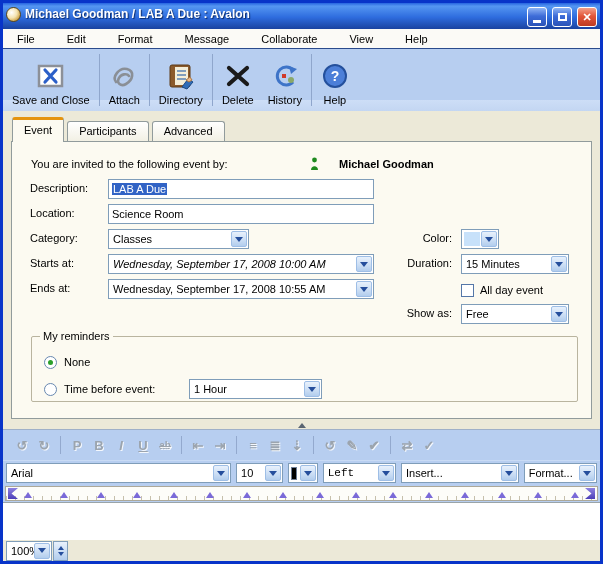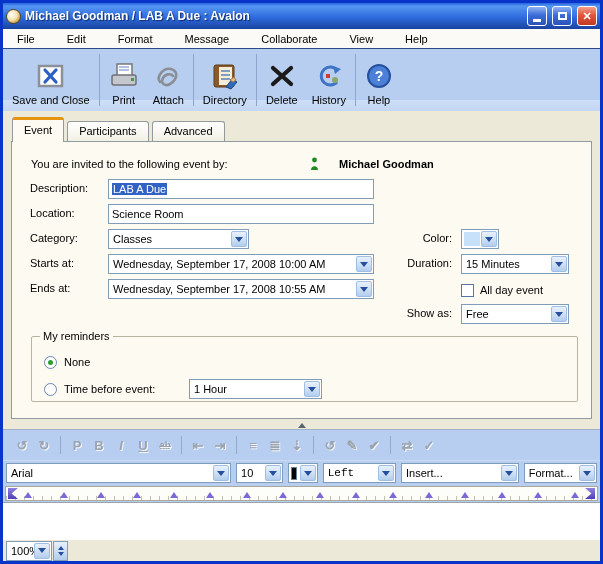--- a/index.html
+++ b/index.html
@@ -11,21 +11,21 @@
     border:3px solid #0834C9;
     display:flex; flex-direction:column;
     background:#ECE9D8;
     overflow:hidden;
   }
 
   
   .titlebar {
     height:26px; flex:0 0 26px;
     background:linear-gradient(180deg,#2664E0 0%,#5596F2 12%,#2E6CDE 55%,#1A43A0 100%);
-    display:flex; align-items:center; padding:12px 3px; gap:4px;
+    display:flex; padding:4px 3px; gap:4px;
   }
   .win-icon { width:15px; height:15px; border-radius:50%;
     background:radial-gradient(circle at 35% 35%, #FFFFFF 0%, #F4E3B0 45%, #C89A3A 80%, #7A5A1E 100%);
     border:1px solid #5B4718; flex:0 0 15px;}
   .title-text { color:#fff; font-weight:bold; font-size:12px; text-shadow:1px 1px 1px #0A2A6A;
     flex:1; white-space:nowrap; overflow:hidden; }
   .tb-ctl { width:20px; height:20px; border:1px solid #fff; border-radius:3px;
     display:flex; align-items:center; justify-content:center; color:#fff; font-weight:bold;
     font-size:11px; margin-left:1px; }
   .ctl-blue { background:linear-gradient(180deg,#8FB4F4 0%,#3D6CD8 45%,#2A53B8 100%); }
@@ -154,32 +154,20 @@
             <rect x="2" y="2" width="23" height="20" fill="#fff" stroke="#8C9098" stroke-width="2.5"></rect>
             <path d="M8 6 L19 18 M19 6 L8 18" stroke="#2B5FC8" stroke-width="3.2" stroke-linecap="round"></path>
           </svg>
       </span>
       <span class="lbl">Save and Close</span>
     </div>
     <div class="tb-sep"></div>
     <div class="tb-btn">
       <span class="ic">
         <svg width="30" height="28">
-            <rect x="8" y="2" width="15" height="12" fill="#fff" stroke="#777" stroke-width="1.5"></rect>
-            <line x1="10" y1="5" x2="20" y2="5" stroke="#5E84C8" stroke-width="1"></line>
-            <line x1="10" y1="8" x2="20" y2="8" stroke="#5E84C8" stroke-width="1"></line>
-            <rect x="3" y="13" width="24" height="10" rx="2" fill="#C6C6CE" stroke="#70707A" stroke-width="1.5"></rect>
-            <rect x="22" y="16" width="3" height="3" fill="#3AA03A"></rect>
-          </svg>
-      </span>
-      <span class="lbl">Print</span>
-    </div>
-    <div class="tb-btn">
-      <span class="ic">
-        <svg width="30" height="28">
             <path d="M7 20 C3 15 10 5 18 7 C26 9 24 18 17 22 C12 25 7 21 10 16 C12 12 18 11 20 14" fill="none" stroke="#8A8F96" stroke-width="2.6" stroke-linecap="round"></path>
           </svg>
       </span>
       <span class="lbl">Attach</span>
     </div>
     <div class="tb-sep"></div>
     <div class="tb-btn">
       <span class="ic">
         <svg width="30" height="28">
             <rect x="4" y="3" width="20" height="22" rx="2" fill="#8B5A2B" stroke="#5C3A18"></rect>
@@ -270,21 +258,21 @@
       </div>
       <span class="rlabel" style="left:362px; top:90px;">Color:</span>
       <div class="row" style="left:449px; top:87px;">
         <div class="xp-select" style="width:38px;">
           <span style="position: absolute; inset: 2px 18px 2px 2px; background: rgb(199, 225, 250);"></span>
           <span class="arrow"></span>
         </div>
       </div>
 
       <span class="rlabel" style="left:18px; top:115px; text-align:left; width:80px;">Starts at:</span>
-      <div class="row" style="left:96px; top:112px;">
+      <div class="row" style="left:96px; top:112px;font-style:italic;">
         <div class="xp-select" style="width:266px;">
           <span>Wednesday, September 17, 2008 10:00 AM</span>
           <span class="arrow"></span>
         </div>
       </div>
       <span class="rlabel" style="left:362px; top:115px;">Duration:</span>
       <div class="row" style="left:449px; top:112px;">
         <div class="xp-select" style="width:108px;">
           <span>15 Minutes</span>
           <span class="arrow"></span>

